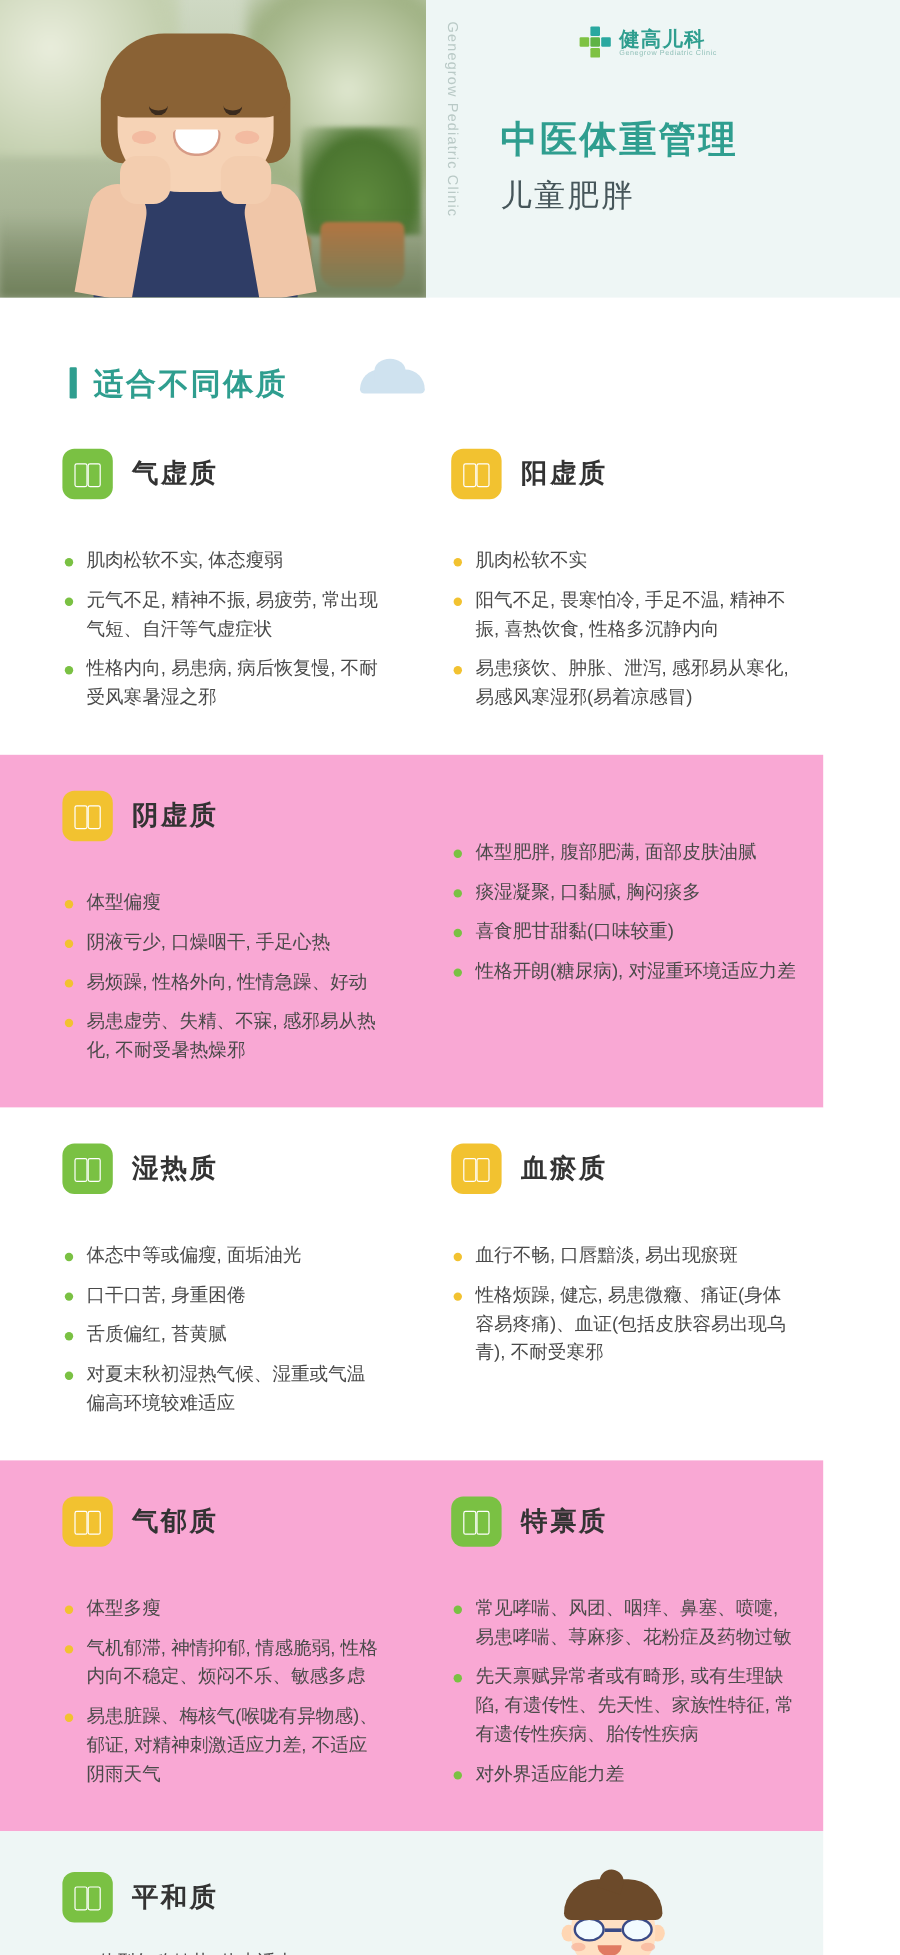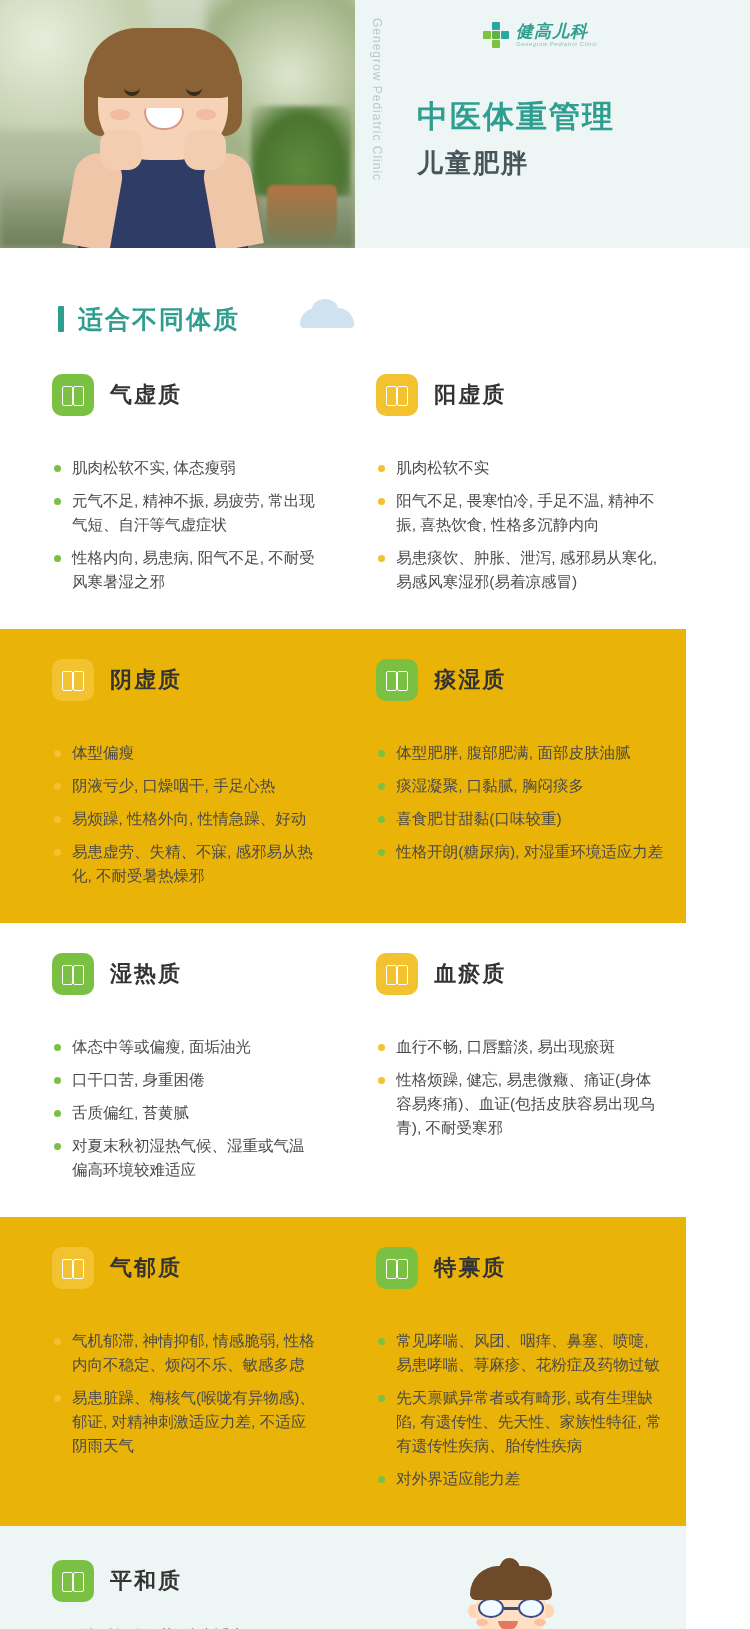--- a/index.html
+++ b/index.html
@@ -105,23 +105,22 @@
   .header-right {
     flex: 1;
     position: relative;
     padding-left: 58px;
   }
   .logo {
     position: absolute;
     top: 22px;
     left: 128px;
     display: flex;
-    align-items: center;
+    align-items: flex-end;
     gap: 7px;
-    font-style: italic;
   }
   .logo-mark { width: 26px; height: 26px; position: relative; }
   .logo-mark span { position:absolute; background:#5fb345; border-radius:1px; }
   .logo-sq1 { left:0; top:9px; width:8px; height:8px; background:#7ec243 !important; }
   .logo-sq2 { left:9px; top:0; width:8px; height:8px; background:#2aa8a0 !important; }
   .logo-sq3 { left:9px; top:9px; width:8px; height:8px; background:#5fb345 !important; }
   .logo-sq4 { left:18px; top:9px; width:8px; height:8px; background:#2aa8a0 !important; }
   .logo-sq5 { left:9px; top:18px; width:8px; height:8px; background:#7ec243 !important; }
   .logo-text { line-height: 1.05; }
   .logo-cn { font-size: 17px; color:#2f9e8f; font-weight:700; letter-spacing:1px; }
@@ -129,42 +128,42 @@
 
   .header-title {
     position: absolute;
     left: 62px;
     top: 96px;
   }
   .header-title .t1 {
     font-size: 31px; font-weight: 700; color: #2f9e8f; letter-spacing: 2px;
   }
   .header-title .t2 {
-    font-size: 26px; font-weight: 700; color: #46565a; letter-spacing: 2px; margin-top: 8px;
+    font-size: 26px; font-weight: 400; color: #46565a; letter-spacing: 2px; margin-top: 8px;
   }
 
   
   .section-title {
     display: flex; align-items: center; gap: 14px;
     padding: 46px 0 0 58px; position: relative; height: 96px;
   }
   .section-bar { width: 6px; height: 26px; background: #2f9e8f; border-radius: 1px; }
   .section-title h2 { font-size: 25px; color: #2f9e8f; letter-spacing: 2px; font-weight: 700; }
   .cloud {
     position:absolute; left: 300px; top: 60px; width: 54px; height: 20px;
     background:#cfe2ef; border-radius: 18px 18px 4px 4px;
   }
   .cloud:before {
     content:""; position:absolute; left:12px; top:-9px; width:26px; height:20px;
     background:#cfe2ef; border-radius: 50% 50% 0 0;
   }
 
   
   .band { width: 686px; padding: 30px 0 26px 0; }
-  .band.tint { background: #eab308; }
+  .band.tint { background: #f9a8d4; }
   .band.plain { background: #ffffff; }
   .band-inner { display: flex; }
   .col { width: 375px; padding: 0 26px 0 52px; }
   .col.right { padding-left: 32px; padding-right: 22px; }
 
   .card-head { display: flex; align-items: center; gap: 16px; margin-bottom: 20px; }
   .book-icon {
     width: 42px; height: 42px; border-radius: 10px; position: relative; flex: none;
     display:flex; align-items:center; justify-content:center;
   }
@@ -301,21 +300,21 @@
       <div class="col">
         <div class="card-head">
           <div class="book-icon green">
               <div class="book-glyph"></div>
             </div>
           <div class="card-title">气虚质</div>
         </div>
         <ul class="items green">
           <li>肌肉松软不实, 体态瘦弱</li>
           <li>元气不足, 精神不振, 易疲劳, 常出现气短、自汗等气虚症状</li>
-          <li>性格内向, 易患病, 阳气不足, 不耐受风寒暑湿之邪</li>
+          <li>性格内向, 易患病, 病后恢复慢, 不耐受风寒暑湿之邪</li>
         </ul>
       </div>
       <div class="col right">
         <div class="card-head">
           <div class="book-icon yellow">
               <div class="book-glyph"></div>
             </div>
           <div class="card-title">阳虚质</div>
         </div>
         <ul class="items yellow">
@@ -337,26 +336,20 @@
           <div class="card-title">阴虚质</div>
         </div>
         <ul class="items yellow">
           <li>体型偏瘦</li>
           <li>阴液亏少, 口燥咽干, 手足心热</li>
           <li>易烦躁, 性格外向, 性情急躁、好动</li>
           <li>易患虚劳、失精、不寐, 感邪易从热化, 不耐受暑热燥邪</li>
         </ul>
       </div>
       <div class="col right">
-        <div class="card-head">
-          <div class="book-icon green">
-              <div class="book-glyph"></div>
-            </div>
-          <div class="card-title">痰湿质</div>
-        </div>
         <ul class="items green">
           <li>体型肥胖, 腹部肥满, 面部皮肤油腻</li>
           <li>痰湿凝聚, 口黏腻, 胸闷痰多</li>
           <li>喜食肥甘甜黏(口味较重)</li>
           <li>性格开朗(糖尿病), 对湿重环境适应力差</li>
         </ul>
       </div>
     </div>
   </div>
 
@@ -394,20 +387,21 @@
   <div class="band tint">
     <div class="band-inner">
       <div class="col">
         <div class="card-head">
           <div class="book-icon yellow">
               <div class="book-glyph"></div>
             </div>
           <div class="card-title">气郁质</div>
         </div>
         <ul class="items yellow">
+          <li>体型多瘦</li>
           <li>气机郁滞, 神情抑郁, 情感脆弱, 性格内向不稳定、烦闷不乐、敏感多虑</li>
           <li>易患脏躁、梅核气(喉咙有异物感)、郁证, 对精神刺激适应力差, 不适应阴雨天气</li>
         </ul>
       </div>
       <div class="col right">
         <div class="card-head">
           <div class="book-icon green">
               <div class="book-glyph"></div>
             </div>
           <div class="card-title">特禀质</div>

